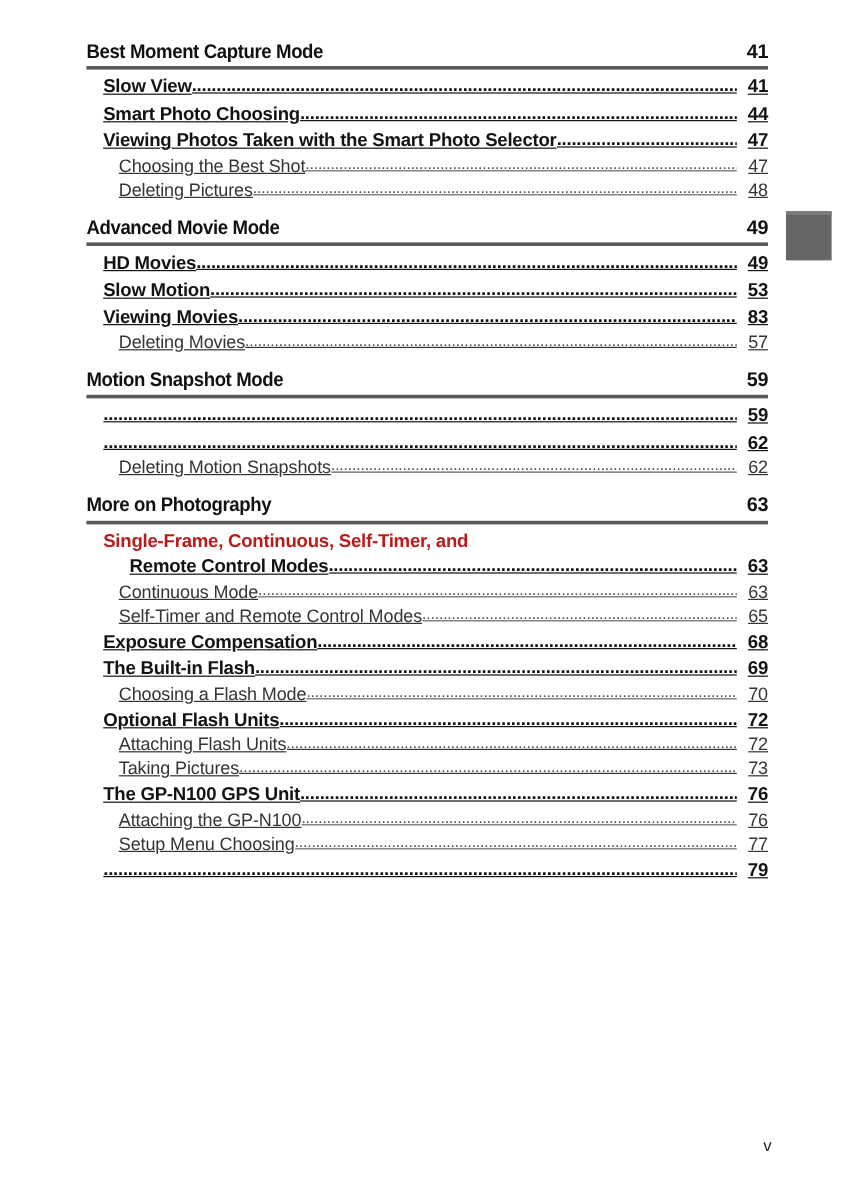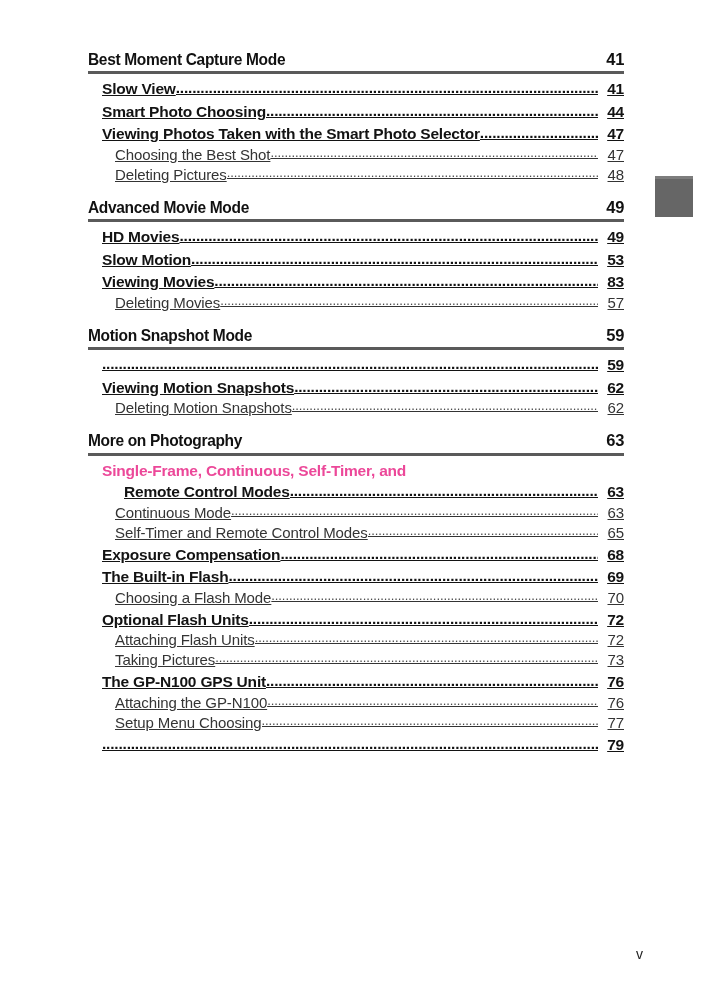--- a/index.html
+++ b/index.html
@@ -38,21 +38,21 @@
 
   .toc {
     position: absolute;
     left: 72px;
     top: 34px;
     width: 568px;
   }
 
   
   .section {
-    margin: 16px;
+    margin: 0;
   }
   .section + .section { margin-top: 15px; }
 
   .section-head {
     display: flex;
     align-items: baseline;
     justify-content: space-between;
     font-weight: bold;
     font-size: 16.5px;
     letter-spacing: -0.35px;
@@ -128,21 +128,21 @@
   }
   .lvl2 .e-page { font-weight: normal; font-size: 15px; color: #343434; }
   .lvl2 .e-dots { color: #4a4a4a; font-size: 13px; font-weight: normal; }
 
   
   .entry-wrap { margin-top: 7px; }
   .entry-wrap .wrap-line1 {
     padding-left: 14px;
     font-size: 15.5px;
     font-weight: bold;
-    color: #ec4899;
+    color: #b91c1c;
     letter-spacing: -0.2px;
     line-height: 1.0;
     white-space: pre;
   }
   .entry-wrap .wrap-line2 {
     padding-left: 36px;
     margin-top: 6px;
   }
 
   .footer-page {
@@ -224,21 +224,20 @@
         <div class="section-head">
           <span class="sh-title">Motion Snapshot Mode</span>
           <span class="sh-page">59</span>
         </div>
         <div class="section-rule"></div>
         <div class="entry lvl1">
           <span class="e-dots">........................................................................................................................................................................................................</span>
           <span class="e-page">59</span>
         </div>
         <div class="entry lvl1">
-          <span class="e-label">Viewing Motion Snapshots</span>
           <span class="e-dots">........................................................................................................................................................................................................</span>
           <span class="e-page">62</span>
         </div>
         <div class="entry lvl2">
           <span class="e-label">Deleting Motion Snapshots</span>
           <span class="e-dots">........................................................................................................................................................................................................</span>
           <span class="e-page">62</span>
         </div>
       </div>
       <div class="section">

